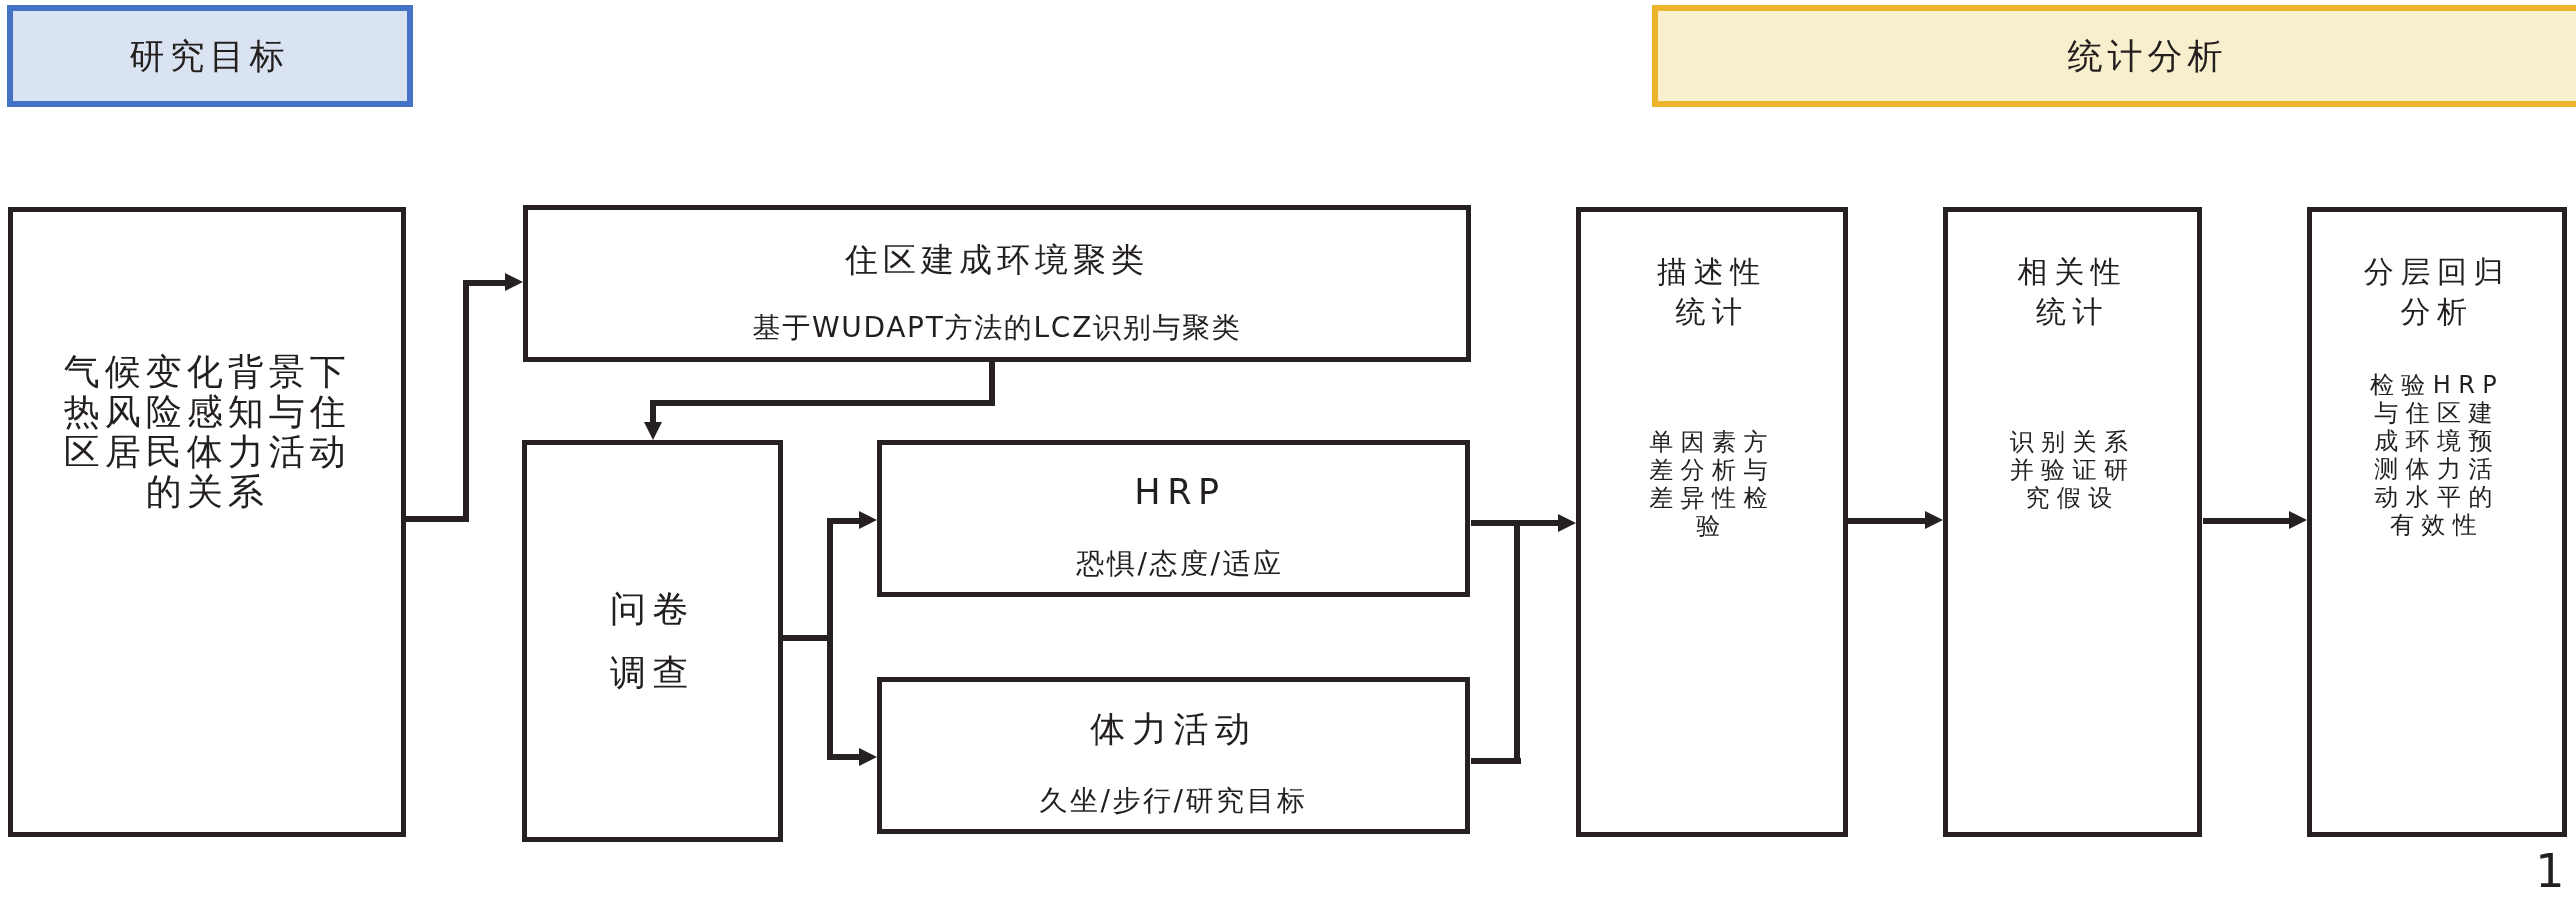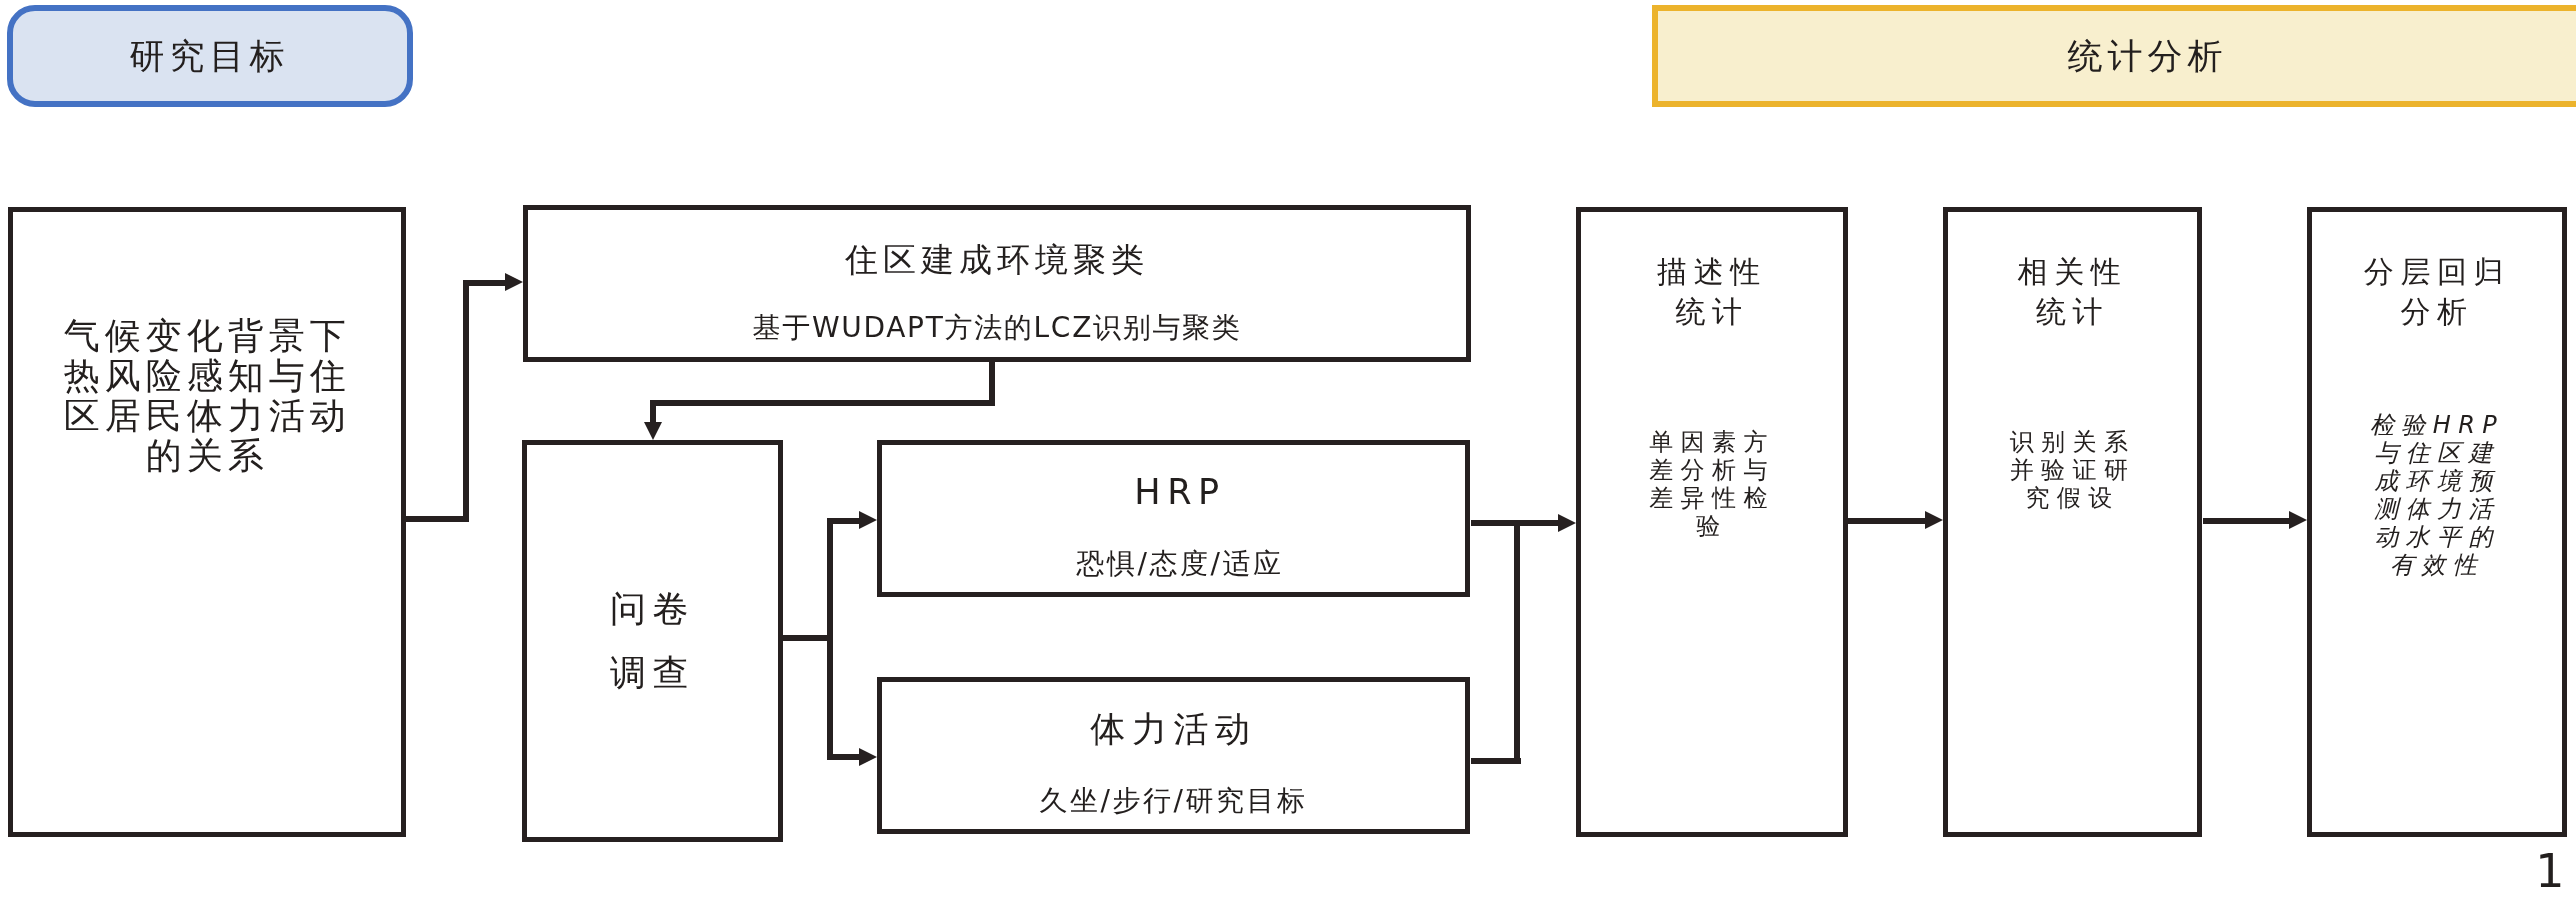--- a/index.html
+++ b/index.html
@@ -3,48 +3,48 @@
 <meta charset="utf-8">
 <style>
   html,body{margin:0;padding:0;background:#ffffff;}
   body{font-family:"DejaVu Sans",sans-serif;color:#231f1e;}
   #canvas{position:relative;width:2576px;height:905px;background:#ffffff;overflow:hidden;}
 
   
   .hdr{position:absolute;top:5px;height:102px;box-sizing:border-box;border:6.6px solid;
        display:flex;align-items:center;justify-content:center;
        font-size:35px;letter-spacing:5px;color:#231f1e;}
-  .hdr-blue  {left:6.6px;   width:406px; border-color:#4472c4;background:#dae3f1;border-radius:28px;}
+  .hdr-blue  {left:6.6px;   width:406px; border-color:#4472c4;background:#dae3f1;}
   .hdr-green {left:522px; width:948px;border-color:#70ad47;background:#e2efda;}
   .hdr-yellow{left:1652px;width:991px;border-color:#ecb32c;background:#f8efce;}
 
   
   .fbox{position:absolute;box-sizing:border-box;border:5.8px solid #262020;background:#ffffff;
         text-align:center;white-space:pre-line;}
   .goal{left:8.3px;top:207px;width:398px;height:630px;
-        font-size:36px;line-height:40px;letter-spacing:5px;padding-top:64px;}
+        font-size:36px;line-height:40px;letter-spacing:5px;padding-top:100px;}
   .cluster{left:523px;top:205px;width:948px;height:157px;}
   .cluster .title{margin-top:16.5px;font-size:33px;line-height:36px;letter-spacing:5px;}
   .cluster .subtitle{margin-top:20px;font-size:28px;line-height:30px;letter-spacing:1.7px;}
   .survey{left:522px;top:440px;width:261px;height:402px;
           display:flex;align-items:center;justify-content:center;
           font-size:36px;line-height:64px;letter-spacing:6.6px;}
   .wbox{left:877px;width:593px;height:157px;}
   .hrp{top:440px;padding-left:13px;}
   .pa{top:677px;}
   .wbox .title{margin-top:13.2px;font-size:35px;line-height:38px;letter-spacing:6.6px;}
   .wbox .subtitle{margin-top:23px;font-size:28px;line-height:30px;letter-spacing:2.5px;}
   .rbox{top:207px;height:630px;}
   .desc{left:1576px;width:272px;}
   .corr{left:1943px;width:259px;}
   .reg {left:2307px;width:260px;}
   .rbox .title{margin-top:25px;font-size:30px;line-height:40px;letter-spacing:6.6px;}
   .rbox .body{font-size:24px;line-height:28px;letter-spacing:7.4px;}
   .desc .body,.corr .body{margin-top:81px;}
-  .reg .body{margin-top:64px;font-style:italic;}
+  .reg .body{margin-top:24px;}
 
   
   .seg{position:absolute;background:#262020;}
   .arrow-right{position:absolute;width:0;height:0;
       border-top:9px solid transparent;border-bottom:9px solid transparent;
       border-left:18px solid #262020;}
   .arrow-down{position:absolute;width:0;height:0;
       border-left:9px solid transparent;border-right:9px solid transparent;
       border-top:18px solid #262020;}
 

